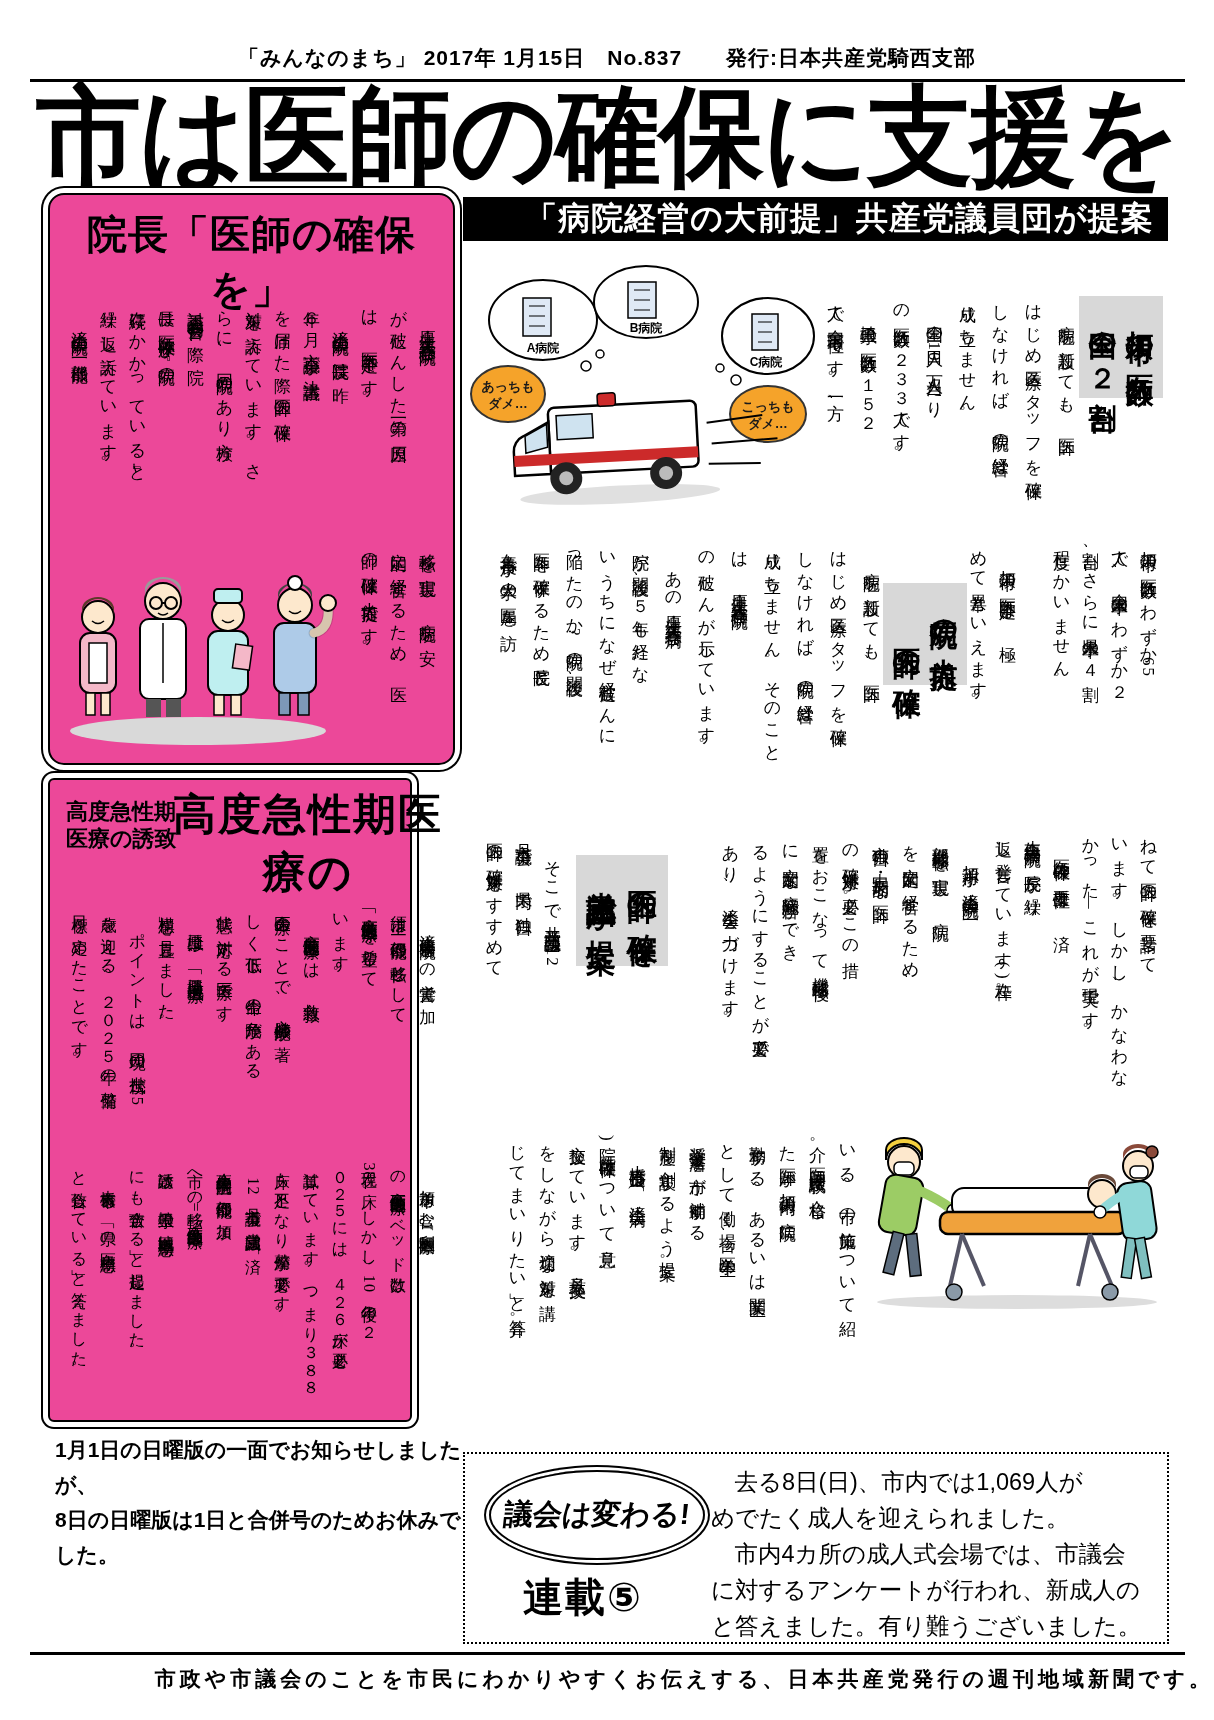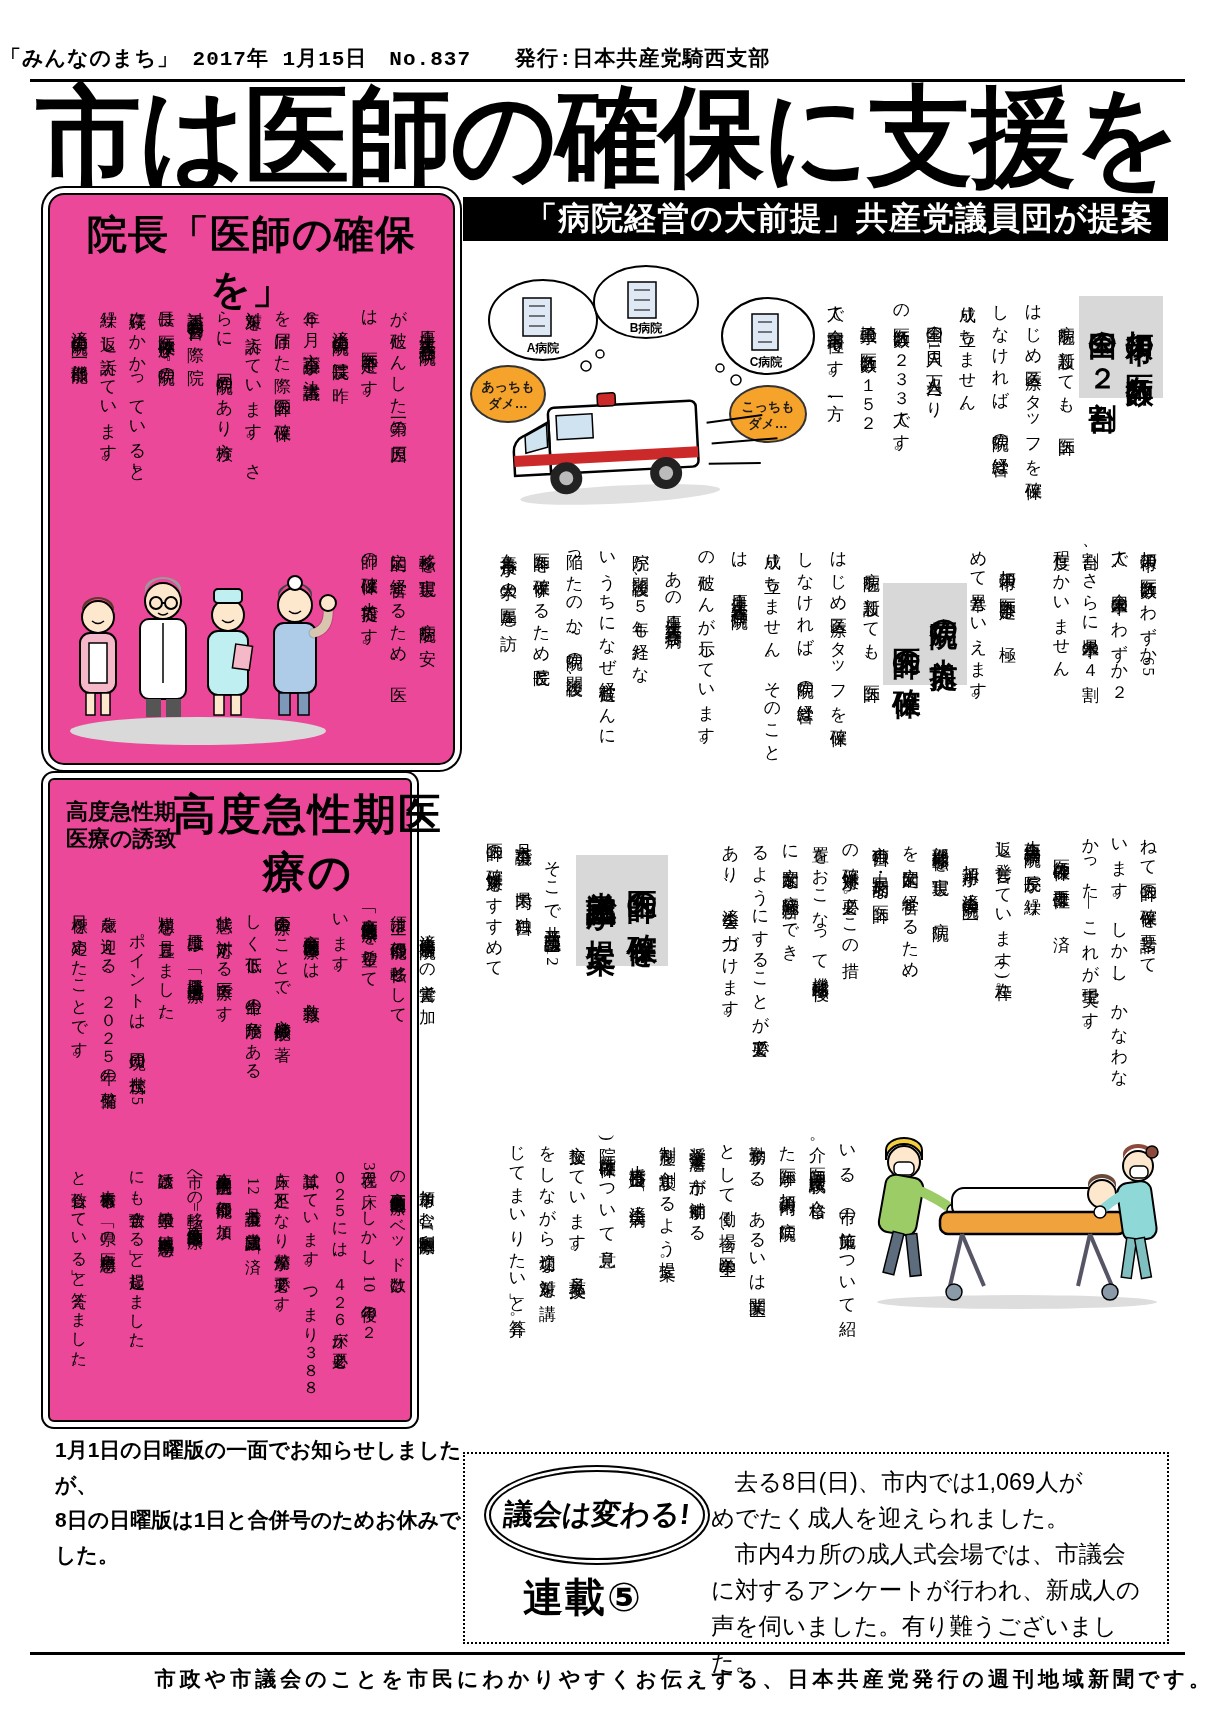--- a/index.html
+++ b/index.html
@@ -22,21 +22,21 @@
   .hline{background:#000;}
   .blackbar{background:#000;color:#fff;display:flex;align-items:center;justify-content:center;}
   .prelines{white-space:pre-line;}
   svg text{font-family:"Liberation Sans","DejaVu Sans",sans-serif;}
 </style>
 </head>
 <body>
 
 <div class="page">
 
-  <div class="abs sans" style="top:44px;left:0;width:100%;font-size:21px;font-weight:700;letter-spacing:1px;font-family:Liberation Mono, monospace;">「みんなのまち」 2017年 1月15日　No.837　　発行:日本共産党騎西支部</div>
+  <div class="abs sans" style="top:44px;left:0;width:100%;text-align:center;font-size:21px;font-weight:700;letter-spacing:1px;">「みんなのまち」 2017年 1月15日　No.837　　発行:日本共産党騎西支部</div>
   <div class="abs hline" style="top:79px;left:30px;width:1155px;height:3px;"></div>
 
   <div class="abs sans" style="top:82px;left:20px;width:1175px;text-align:center;font-size:103px;font-weight:900;
               letter-spacing:-2px;line-height:1.0;white-space:nowrap;transform:scale(1.02,1.06);transform-origin:center top;">市は医師の確保に支援を</div>
 
   <div class="abs sans blackbar" style="top:197px;left:463px;width:705px;height:44px;">
     <span style="font-size:32px;font-weight:700;letter-spacing:1px;margin-left:48px;">「病院経営の大前提」共産党議員団が提案</span>
   </div>
 
   <div class="abs roundbox" style="top:193px;left:48px;width:407px;height:572px;">
@@ -312,19 +312,19 @@
   <div class="abs" style="top:1452px;left:463px;width:706px;height:192px;border:2px dotted #000;box-sizing:border-box;background:#fff;">
     <div class="abs" style="top:16px;left:24px;width:212px;height:86px;border:2px solid #000;border-radius:50%;
                 box-shadow:0 0 0 3px #fff,0 0 0 5px #000;display:flex;align-items:center;justify-content:center;">
       <span class="sans" style="font-size:29px;font-weight:900;transform:skewX(-6deg);letter-spacing:0px;white-space:nowrap;">議会は変わる!</span>
     </div>
     <div class="abs sans" style="top:116px;left:58px;font-size:40px;font-weight:700;letter-spacing:2px;text-align:right;">連載⑤</div>
     <div class="abs sans prelines" style="top:10px;left:246px;width:450px;font-size:23.5px;font-weight:500;line-height:36px;">　去る8日(日)、市内では1,069人が
 めでたく成人を迎えられました。
 　市内4カ所の成人式会場では、市議会
 に対するアンケートが行われ、新成人の
-声を伺いました。有り難うございました。</div>
+と答えました。有り難うございました。</div>
   </div>
 
   <div class="abs hline" style="top:1652px;left:30px;width:1155px;height:2.5px;"></div>
   <div class="abs sans" style="top:1665px;left:0;width:100%;text-align:right;font-size:21px;font-weight:700;letter-spacing:4px;">市政や市議会のことを市民にわかりやすくお伝えする、日本共産党発行の週刊地域新聞です。</div>
 
 </div>
 
 </body></html>

